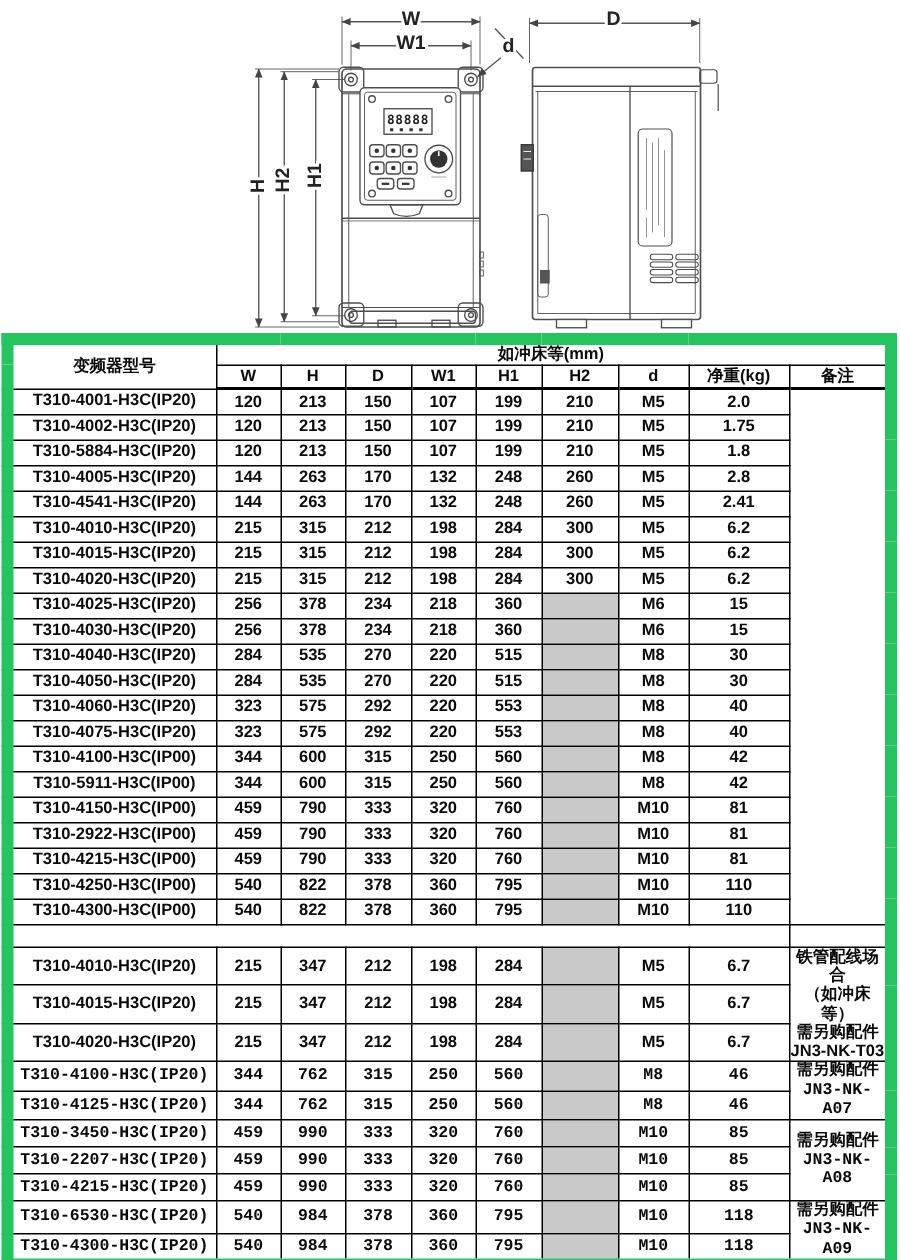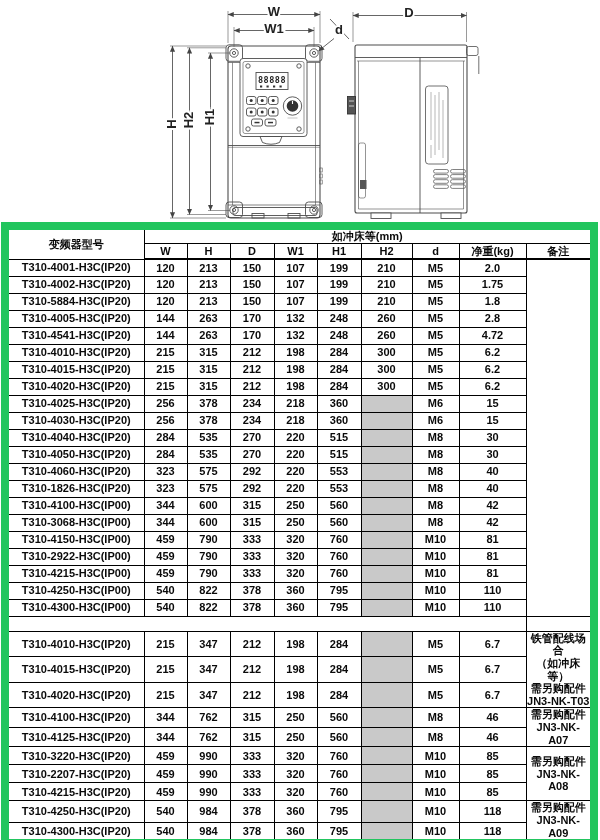--- a/index.html
+++ b/index.html
@@ -14,21 +14,21 @@
              border-collapse:collapse;table-layout:fixed;border:8px solid #22c55e;}
   table.spec td{border:1px solid #000;padding:0;text-align:center;vertical-align:middle;
                 color:#0a0a0a;font-weight:bold;font-size:11px;line-height:1.15;overflow:hidden;}
   td.hcell{font-size:12px;}
   tr.hr1{height:16px;}
   tr.hr2{height:16px;}
   tr.hr2 td{border-bottom:2px solid #000;}
   td.model-h{border-bottom:2px solid #000;}
   tr.g1{height:17px;}
   tr.g2a{height:24px;}
-  tr.g2b{height:18px;}
+  tr.g2b{height:18px;font-family:Liberation Mono, monospace;}
   tr.sep{height:15px;}
   td.gray{background:#c9c9c9;}
   td.remark{font-size:11px;line-height:1.32;white-space:pre-line;padding:1px;}
   td.model{letter-spacing:0;}
 </style>
 </head>
 <body>
 
 <div class="sheet">
 
@@ -261,21 +261,21 @@
         </tr>
         <tr class="g1">
           <td class="model">T310-4541-H3C(IP20)</td>
           <td>144</td>
           <td>263</td>
           <td>170</td>
           <td>132</td>
           <td>248</td>
           <td>260</td>
           <td>M5</td>
-          <td>4.72</td>
+          <td>2.41</td>
         </tr>
         <tr class="g1">
           <td class="model">T310-4010-H3C(IP20)</td>
           <td>215</td>
           <td>315</td>
           <td>212</td>
           <td>198</td>
           <td>284</td>
           <td>300</td>
           <td>M5</td>
@@ -352,21 +352,21 @@
           <td>323</td>
           <td>575</td>
           <td>292</td>
           <td>220</td>
           <td>553</td>
           <td class="gray"></td>
           <td>M8</td>
           <td>40</td>
         </tr>
         <tr class="g1">
-          <td class="model">T310-1826-H3C(IP20)</td>
+          <td class="model">T310-4075-H3C(IP20)</td>
           <td>323</td>
           <td>575</td>
           <td>292</td>
           <td>220</td>
           <td>553</td>
           <td class="gray"></td>
           <td>M8</td>
           <td>40</td>
         </tr>
         <tr class="g1">
@@ -374,21 +374,21 @@
           <td>344</td>
           <td>600</td>
           <td>315</td>
           <td>250</td>
           <td>560</td>
           <td class="gray"></td>
           <td>M8</td>
           <td>42</td>
         </tr>
         <tr class="g1">
-          <td class="model">T310-3068-H3C(IP00)</td>
+          <td class="model">T310-5911-H3C(IP00)</td>
           <td>344</td>
           <td>600</td>
           <td>315</td>
           <td>250</td>
           <td>560</td>
           <td class="gray"></td>
           <td>M8</td>
           <td>42</td>
         </tr>
         <tr class="g1">
@@ -506,21 +506,21 @@
           <td>344</td>
           <td>762</td>
           <td>315</td>
           <td>250</td>
           <td>560</td>
           <td class="gray"></td>
           <td>M8</td>
           <td>46</td>
         </tr>
         <tr class="g2b">
-          <td class="model">T310-3220-H3C(IP20)</td>
+          <td class="model">T310-3450-H3C(IP20)</td>
           <td>459</td>
           <td>990</td>
           <td>333</td>
           <td>320</td>
           <td>760</td>
           <td class="gray"></td>
           <td>M10</td>
           <td>85</td>
           <td rowspan="3" class="remark">需另购配件
 JN3-NK-A08</td>
@@ -541,21 +541,21 @@
           <td>459</td>
           <td>990</td>
           <td>333</td>
           <td>320</td>
           <td>760</td>
           <td class="gray"></td>
           <td>M10</td>
           <td>85</td>
         </tr>
         <tr class="g2b">
-          <td class="model">T310-4250-H3C(IP20)</td>
+          <td class="model">T310-6530-H3C(IP20)</td>
           <td>540</td>
           <td>984</td>
           <td>378</td>
           <td>360</td>
           <td>795</td>
           <td class="gray"></td>
           <td>M10</td>
           <td>118</td>
           <td rowspan="2" class="remark">需另购配件
 JN3-NK-A09</td>

